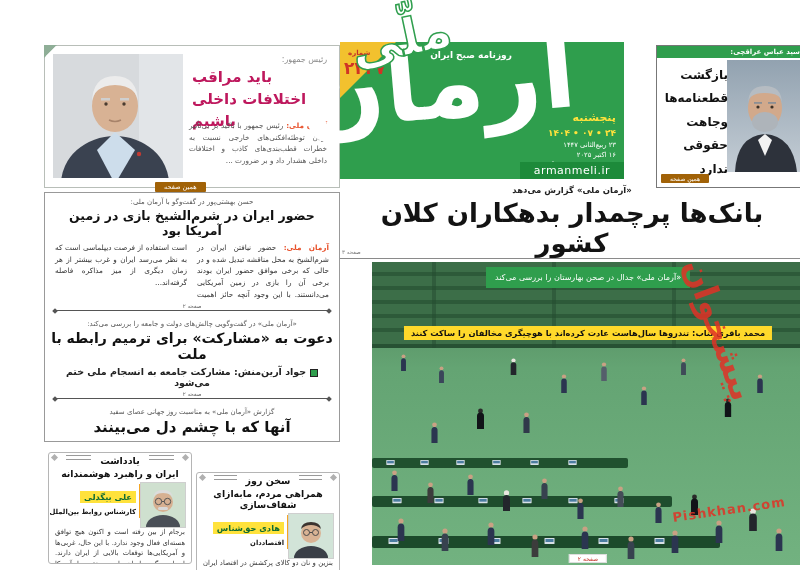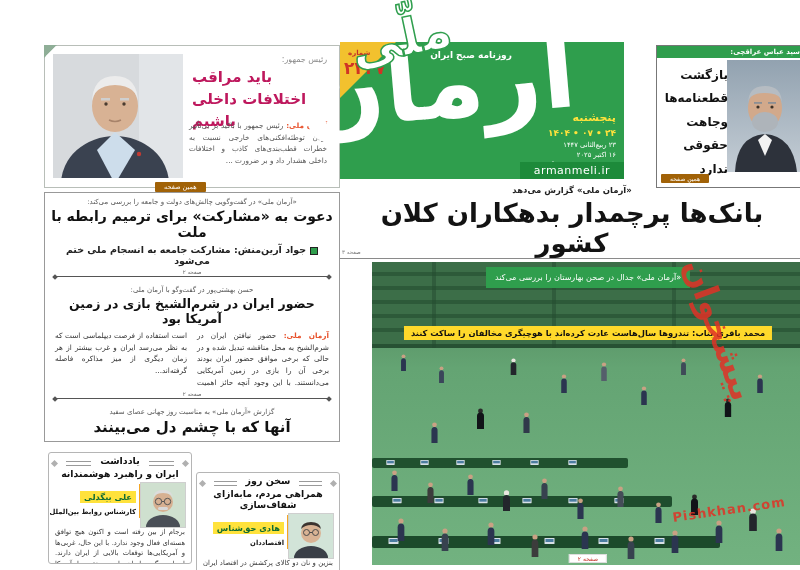--- a/index.html
+++ b/index.html
@@ -85,21 +85,21 @@
         font-size:8.3px;font-weight:bold;padding:2px 7px;white-space:nowrap;z-index:4;}
   .wm{position:absolute;left:250px;top:130px;width:170px;height:160px;z-index:5;color:#e03226;opacity:.85;}
   .wm-fa{position:absolute;right:28px;top:0;font-size:34px;font-weight:bold;transform:rotate(70deg);transform-origin:top right;}
   .wm-en{position:absolute;right:6px;top:110px;font-size:13px;font-weight:bold;direction:ltr;transform:rotate(-8deg);letter-spacing:1px;}
   .ph-tag{position:absolute;bottom:2px;left:50%;transform:translateX(-50%);background:#fff;color:#c3342a;
         font-size:6px;padding:0 8px;border:1px solid #ddd;z-index:4;}
 
   
   .opbox{width:142px;height:110px;border:1px solid #b5b5b5;border-radius:3px;background:#fff;}
   .note-box{left:40px;top:452px;} .speech-box{left:188px;top:472px;}
-  .bhead{display:flex;align-items:flex-end;gap:9px;padding:2px 3px 0;}
+  .bhead{display:flex;align-items:flex-start;gap:9px;padding:2px 3px 0;}
   .bhead .bar{flex:1;height:3px;border-top:1px solid #9a9a9a;border-bottom:1px solid #9a9a9a;}
   .dia{width:5px;height:5px;background:#b0b0b0;transform:rotate(45deg);flex:0 0 auto;}
   .bh2{margin:2px 4px 0;font-size:9.3px;font-weight:bold;color:#111;text-align:center;}
   .auth{position:relative;height:44px;margin-top:3px;}
   .accent{position:absolute;right:50px;top:2px;width:2px;height:34px;background:#f5a623;}
   .aphoto{position:absolute;right:5px;top:0;width:44px;height:44px;overflow:hidden;border:1px solid #cfcfcf;}
   .aname{position:absolute;right:55px;top:9px;background:#ffe23c;color:#0f6b33;font-weight:bold;font-size:8.3px;padding:1px 4px;}
   .arole{position:absolute;right:55px;top:26px;font-size:6.8px;font-weight:bold;color:#111;}
   .abody{font-size:6.8px;line-height:1.55;text-align:justify;color:#333;margin:1px 6px 0;height:36px;overflow:hidden;}
   .afoot{padding:1px 5px 0;text-align:left;}
@@ -182,31 +182,31 @@
 
   <section class="abs bank">
     <div class="bank-kicker">«آرمان ملی» گزارش می‌دهد</div>
     <h1 class="bank-headline">بانک‌ها پرچمدار بدهکاران کلان کشور</h1>
     <span class="pgref bank-pgref">صفحه ۳</span>
   </section>
   <div class="abs toprule"></div>
 
   <section class="abs leftcol">
     <div class="lc-story">
+      <p class="kicker">حسن بهشتی‌پور در گفت‌وگو با آرمان ملی:</p>
+      <h3 class="lc-h2">حضور ایران در شرم‌الشیخ بازی در زمین آمریکا بود</h3>
+      <p class="cols"><span class="lead">آرمان ملی: </span><span>حضور نیافتن ایران در شرم‌الشیخ به محل مناقشه تبدیل شده و در حالی که برخی موافق حضور ایران بودند برخی آن را بازی در زمین آمریکایی می‌دانستند. با این وجود آنچه حائز اهمیت است استفاده از فرصت دیپلماسی است که به نظر می‌رسد ایران و غرب بیشتر از هر زمان دیگری از میز مذاکره فاصله گرفته‌اند...</span></p>
+      <div class="divider">
+          <span class="pg">صفحه ۲</span>
+        </div>
+    </div>
+    <div class="lc-story">
       <p class="kicker">«آرمان ملی» در گفت‌وگویی چالش‌های دولت و جامعه را بررسی می‌کند:</p>
       <h3 class="lc-h1">دعوت به «مشارکت» برای ترمیم رابطه با ملت</h3>
       <p class="lc-sub"><span class="sq"></span><span>جواد آرین‌منش: مشارکت جامعه به انسجام ملی ختم می‌شود</span></p>
-      <div class="divider">
-          <span class="pg">صفحه ۲</span>
-        </div>
-    </div>
-    <div class="lc-story">
-      <p class="kicker">حسن بهشتی‌پور در گفت‌وگو با آرمان ملی:</p>
-      <h3 class="lc-h2">حضور ایران در شرم‌الشیخ بازی در زمین آمریکا بود</h3>
-      <p class="cols"><span class="lead">آرمان ملی: </span><span>حضور نیافتن ایران در شرم‌الشیخ به محل مناقشه تبدیل شده و در حالی که برخی موافق حضور ایران بودند برخی آن را بازی در زمین آمریکایی می‌دانستند. با این وجود آنچه حائز اهمیت است استفاده از فرصت دیپلماسی است که به نظر می‌رسد ایران و غرب بیشتر از هر زمان دیگری از میز مذاکره فاصله گرفته‌اند...</span></p>
       <div class="divider">
           <span class="pg">صفحه ۲</span>
         </div>
     </div>
     <div class="lc-story">
       <p class="kicker">گزارش «آرمان ملی» به مناسبت روز جهانی عصای سفید</p>
       <h3 class="lc-h3">آنها که با چشم دل می‌بینند</h3>
       <p class="cols"><span class="lead">آرمان ملی: </span><span>آرام به آن عصای سفیدی که تقریبا جمع شده بود وارد واگن مترو می‌شود. اگر کمک مسئول مترو نبود، شاید اصلا نمی‌توانست بیاید. خودش می‌گوید امروز تنها بودم و دیگر همکارانم کنارم نبودند. تنهایی رفت و آمد کردن برای آموزگاری که خودش نیز نابیناست، کمی سخت است. هرچند او دیگر بالا و پایین رفتن از ...</span></p>
 
     </div>

